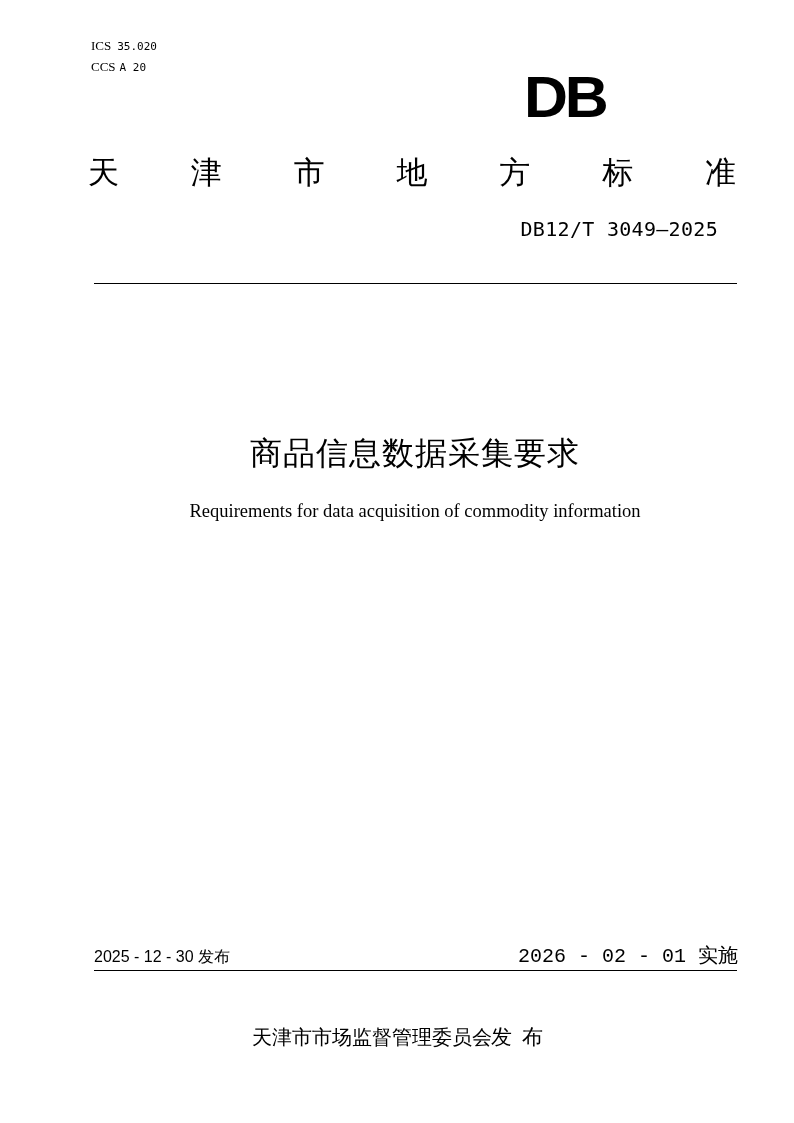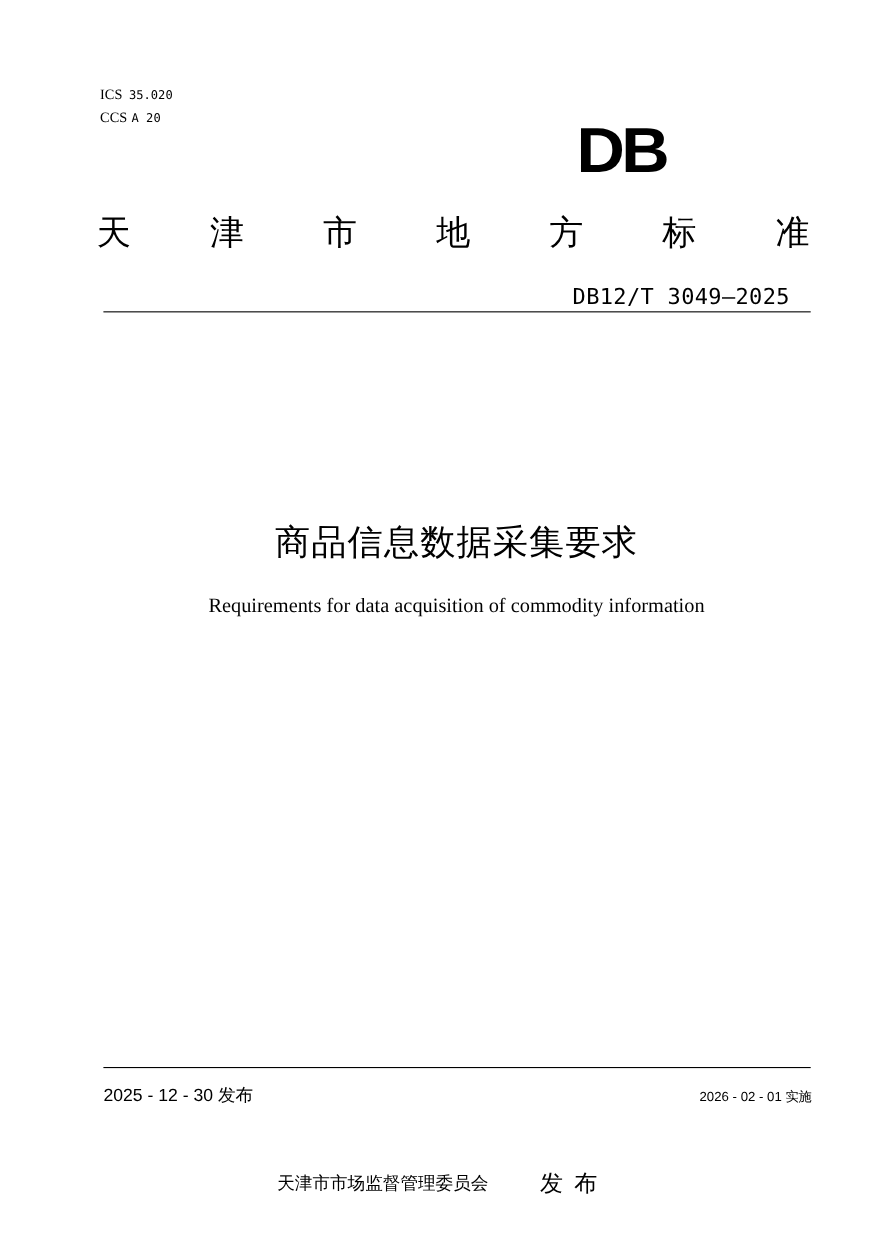--- a/index.html
+++ b/index.html
@@ -1,32 +1,32 @@
 <!DOCTYPE html>
 <html><head>
   <meta charset="utf-8">
   <style>
     html, body { margin: 0; padding: 0; background: #ffffff; }
     body { width: 794px; height: 1123px; position: relative; overflow: hidden; color: #000; }
-    .abs { position: absolute; white-space: nowrap; margin-top: 40px; }
+    .abs { position: absolute; white-space: nowrap; }
     .cls-line { font-size: 12px; line-height: 14px; }
     .cls-label { font-family: "Liberation Serif", serif; font-size: 13px; }
     .cls-code { font-family: "DejaVu Sans Mono", monospace; font-size: 11px; margin-left: 6px; }
     .logo { left: 524px; top: 68px; height: 58px; display: flex; }
     .logo-db { font-family: "Liberation Sans", sans-serif; font-weight: 900; font-size: 58px; line-height: 58px; letter-spacing: -3px; transform: scaleX(1.05); transform-origin: left; }
     .logo-num { font-family: "Liberation Serif", serif; font-weight: 700; font-size: 60px; line-height: 58px; margin-left: 12px; letter-spacing: 2px; }
     .std-title { left: 88px; top: 150px; width: 648px; display: flex; justify-content: space-between; font-family: "DejaVu Sans", sans-serif; font-size: 31px; line-height: 44px; }
     .std-title span { display: block; }
     .std-number { right: 76px; top: 217px; font-family: "DejaVu Sans Mono", "Liberation Mono", monospace; font-size: 20px; letter-spacing: 0.3px; }
     .hline { position: absolute; height: 1.3px; background: #000; }
     .main-title { left: 0; width: 830px; top: 430px; text-align: center; font-family: "DejaVu Sans", sans-serif; font-size: 32px; line-height: 46px; letter-spacing: 1px; }
     .en-title { left: 0; width: 830px; top: 499px; text-align: center; font-family: "Liberation Serif", serif; font-size: 18.5px; line-height: 24px; }
     .date-left { left: 94px; top: 946px; font-family: Liberation Sans, sans-serif; font-size: 16px; line-height: 22px; }
-    .date-right { right: 56px; top: 946px; font-family: Liberation Sans, sans-serif; font-size: 12px; line-height: 22px; text-align: left; }
-    .issuer { left: 252px; top: 1025px; font-family: Liberation Sans, sans-serif; font-size: 16px; line-height: 24px; }
+    .date-right { right: 56px; top: 946px; font-family: Liberation Mono, monospace; font-size: 20px; line-height: 22px; text-align: left; }
+    .issuer { left: 252px; top: 1025px; font-family: Liberation Sans, sans-serif; font-size: 20px; line-height: 24px; }
     .issuer-verb { left: 491px; top: 1025px; font-family: Liberation Sans, sans-serif; font-size: 21px; line-height: 24px; letter-spacing: 10px; }
   </style>
 </head>
 <body>
 
 <div class="abs cls-line" style="left:91px; top:39px;">
   <span class="cls-label">ICS</span><span class="cls-code">35.020</span>
 </div>
 <div class="abs cls-line" style="left:91px; top:60px;">
   <span class="cls-label">CCS</span><span class="cls-code" style="margin-left:4px;">A 20</span>

